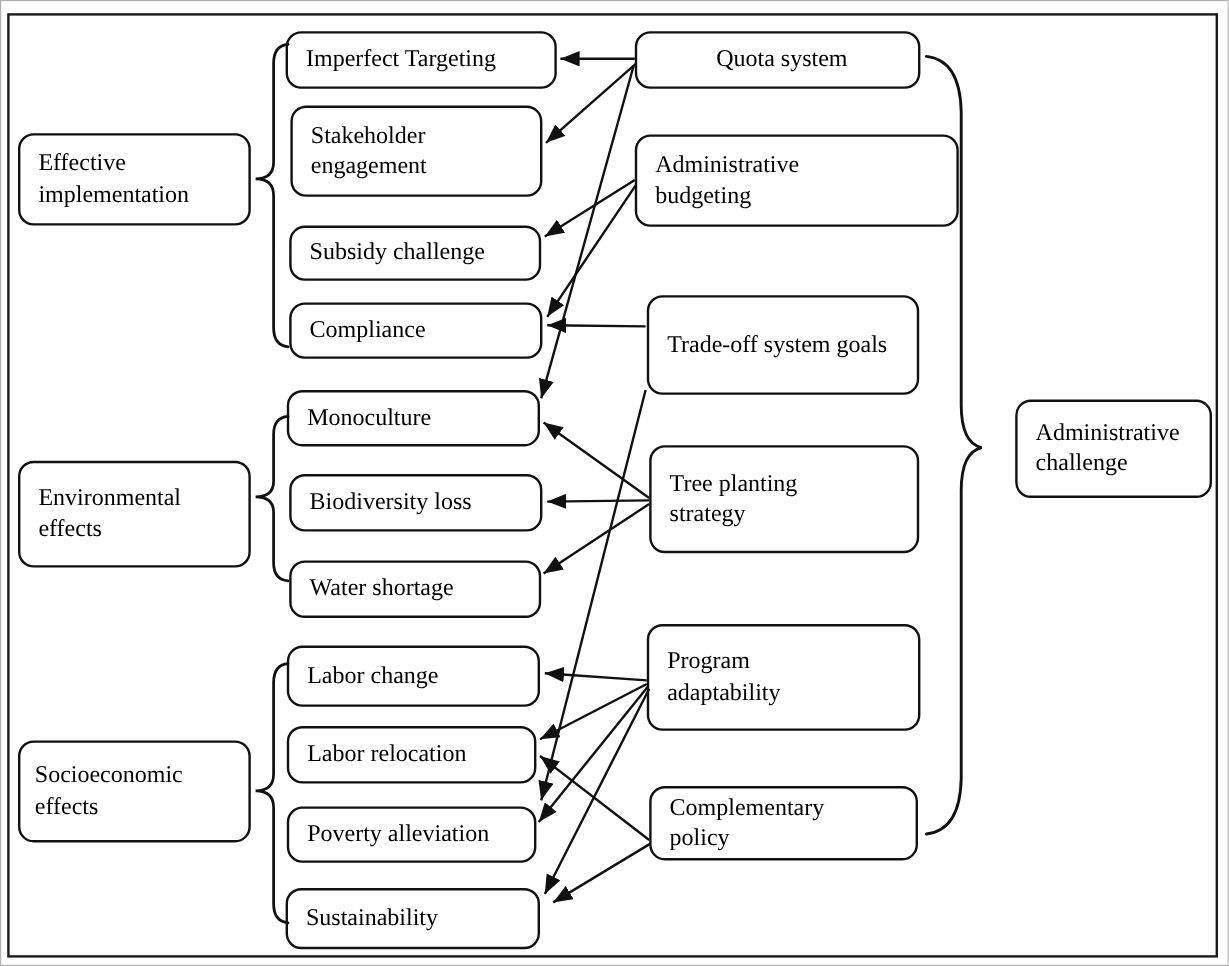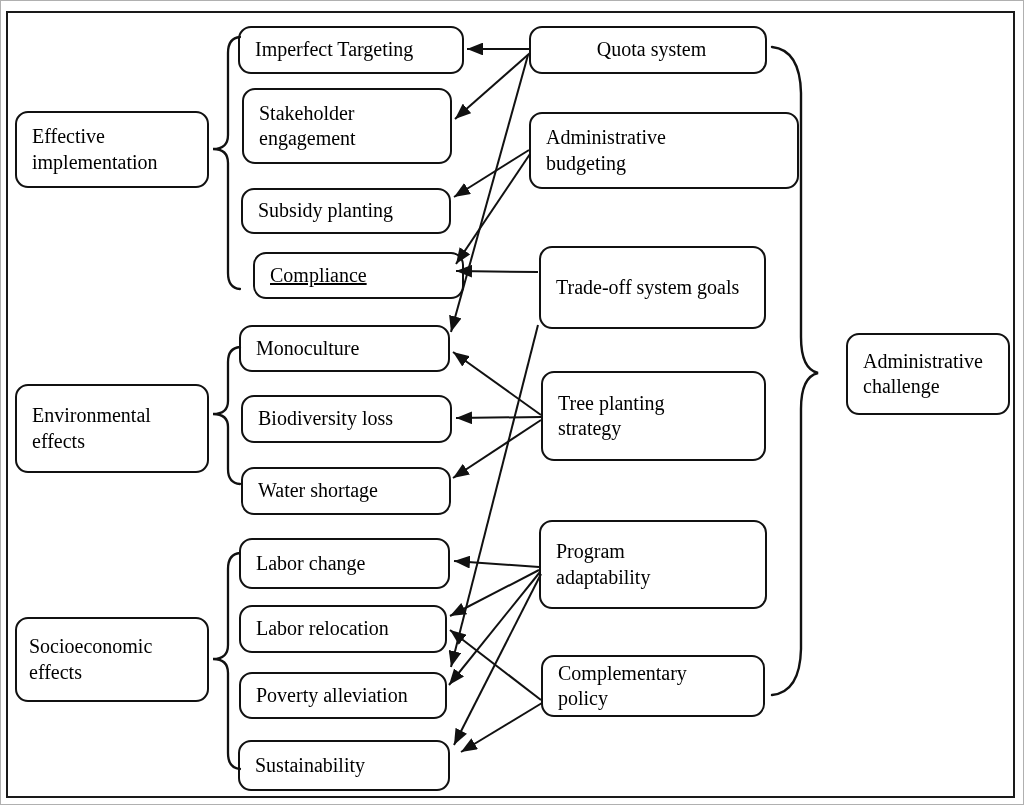--- a/index.html
+++ b/index.html
@@ -33,23 +33,23 @@
       <div class="node" style="left: 14px; top: 616px; width: 194px; height: 85px; padding-left: 12px;">
         <span class="label">Socioeconomic effects</span>
       </div>
       <div class="node" style="left: 241px; top: 87px; width: 210px; height: 76px;">
         <span class="label">Stakeholder engagement</span>
       </div>
       <div class="node" style="left: 237px; top: 25px; width: 226px; height: 48px;">
         <span class="label">Imperfect Targeting</span>
       </div>
       <div class="node" style="left: 240px; top: 187px; width: 210px; height: 46px;">
-        <span class="label">Subsidy planting</span>
+        <span class="label">Subsidy challenge</span>
       </div>
-      <div class="node" style="left: 252px; top: 251px; width: 211px; height: 47px; text-decoration: underline;">
+      <div class="node" style="left: 240px; top: 251px; width: 211px; height: 47px;">
         <span class="label">Compliance</span>
       </div>
       <div class="node" style="left: 238px; top: 324px; width: 211px; height: 47px;">
         <span class="label">Monoculture</span>
       </div>
       <div class="node" style="left: 240px; top: 394px; width: 211px; height: 48px;">
         <span class="label">Biodiversity loss</span>
       </div>
       <div class="node" style="left: 240px; top: 466px; width: 210px; height: 48px;">
         <span class="label">Water shortage</span>

